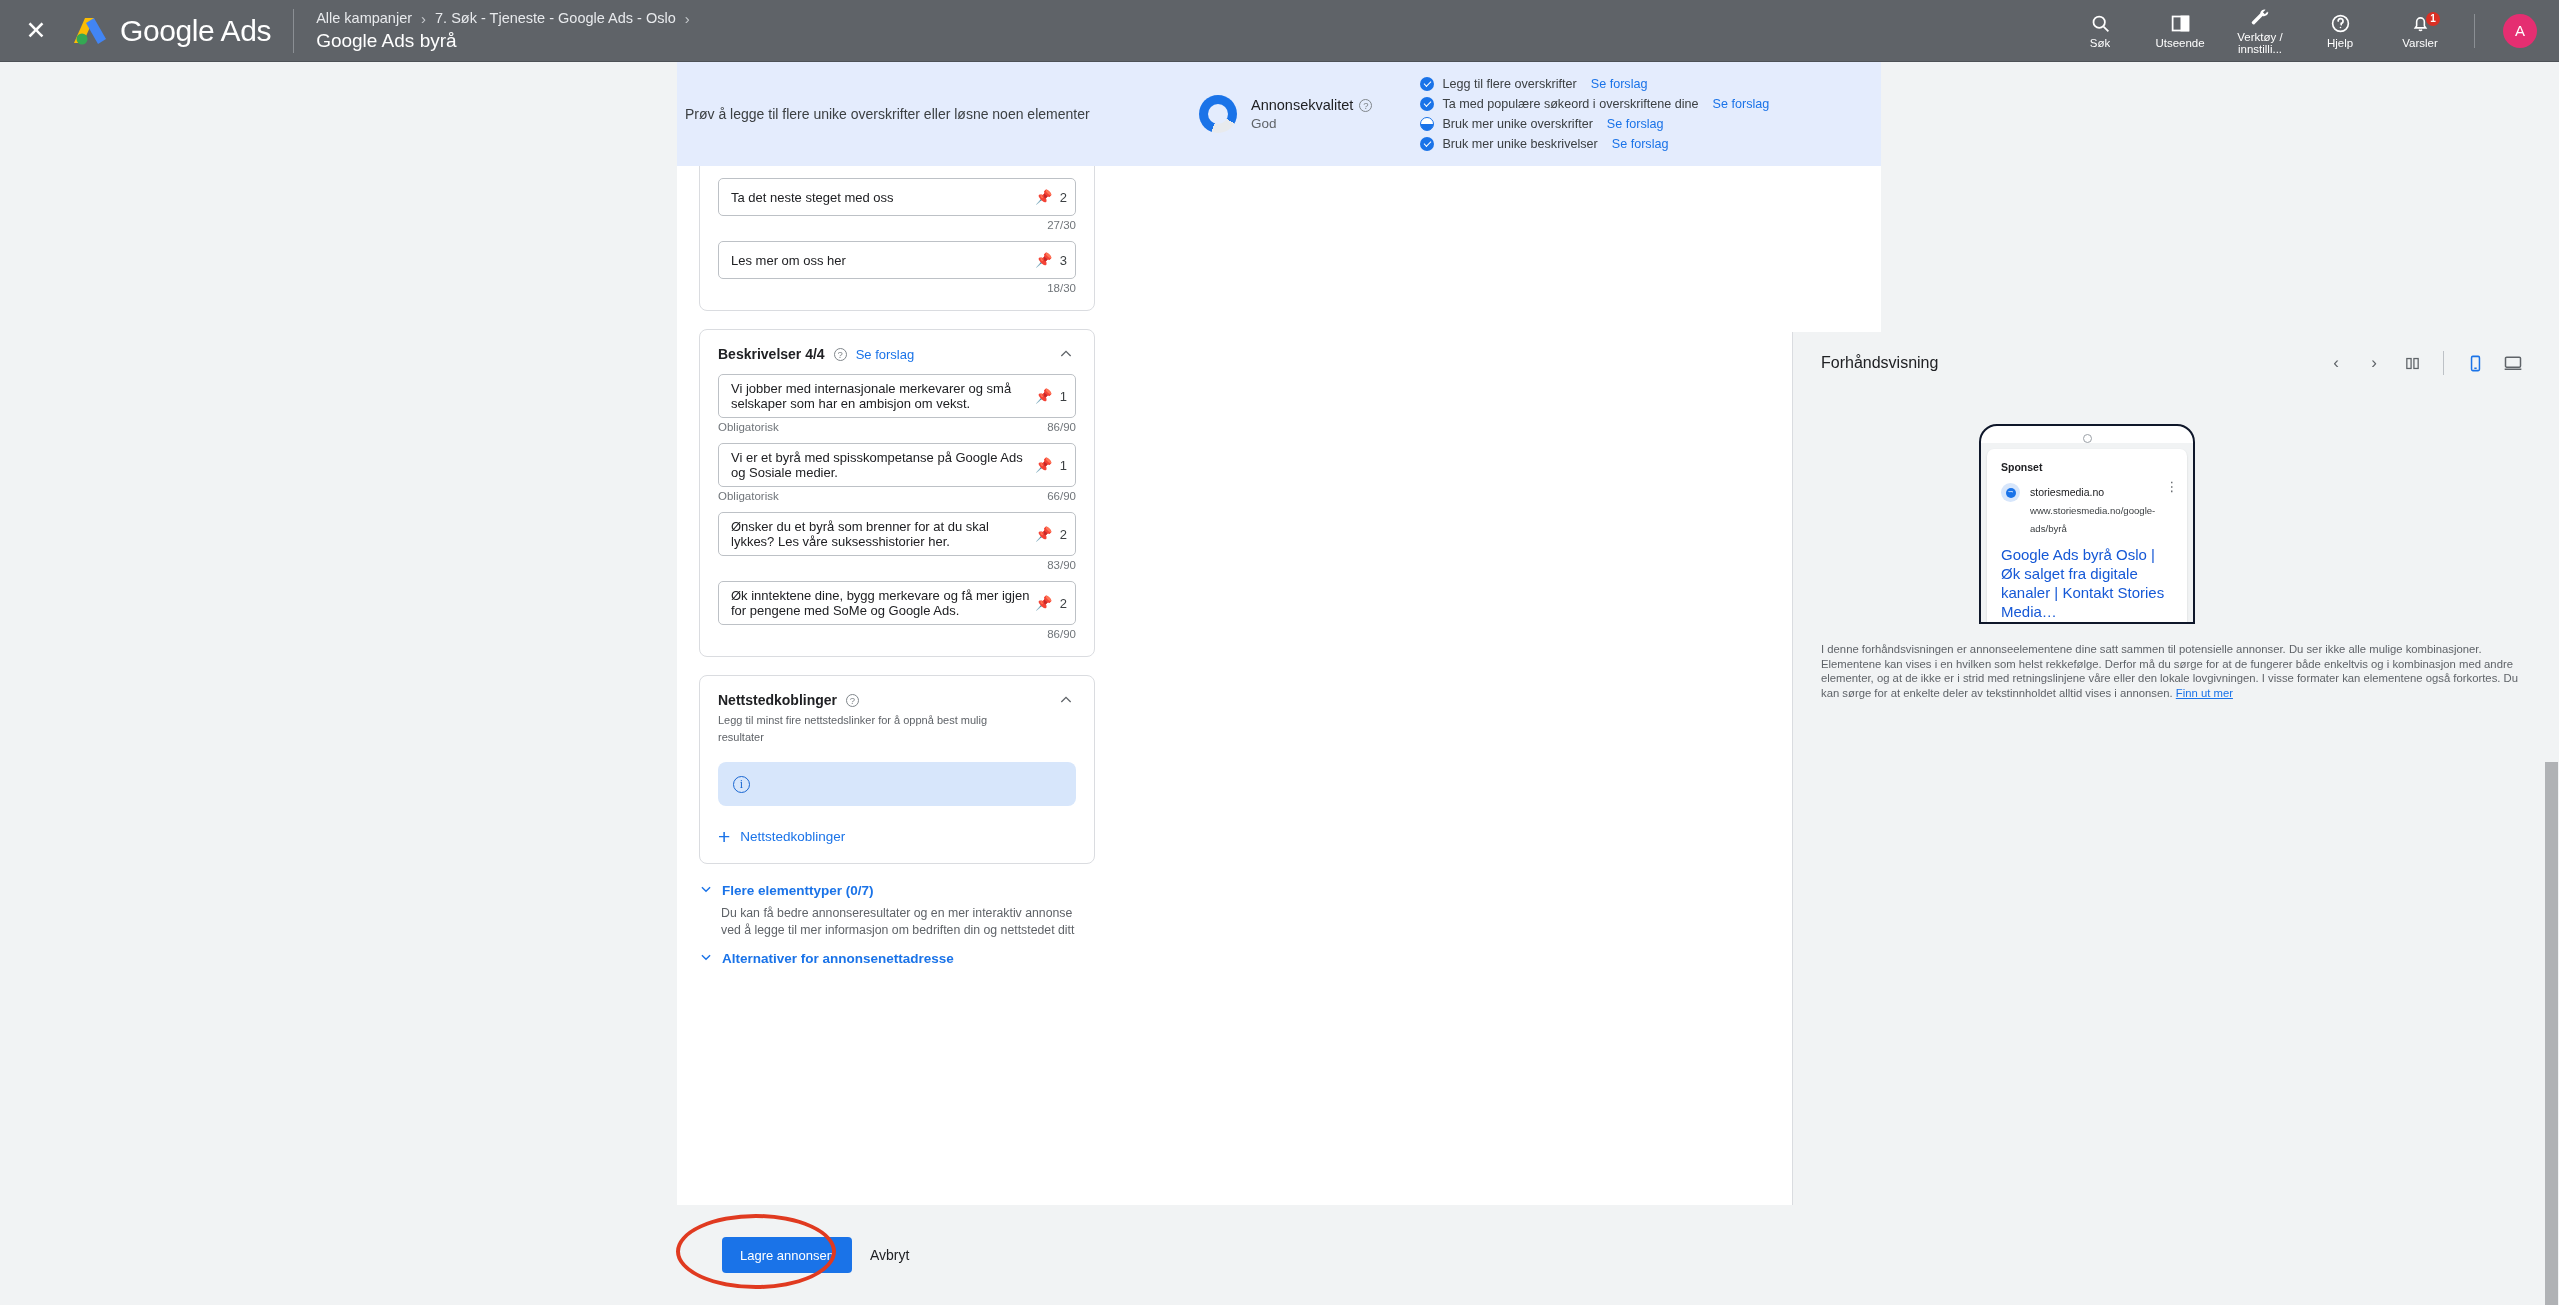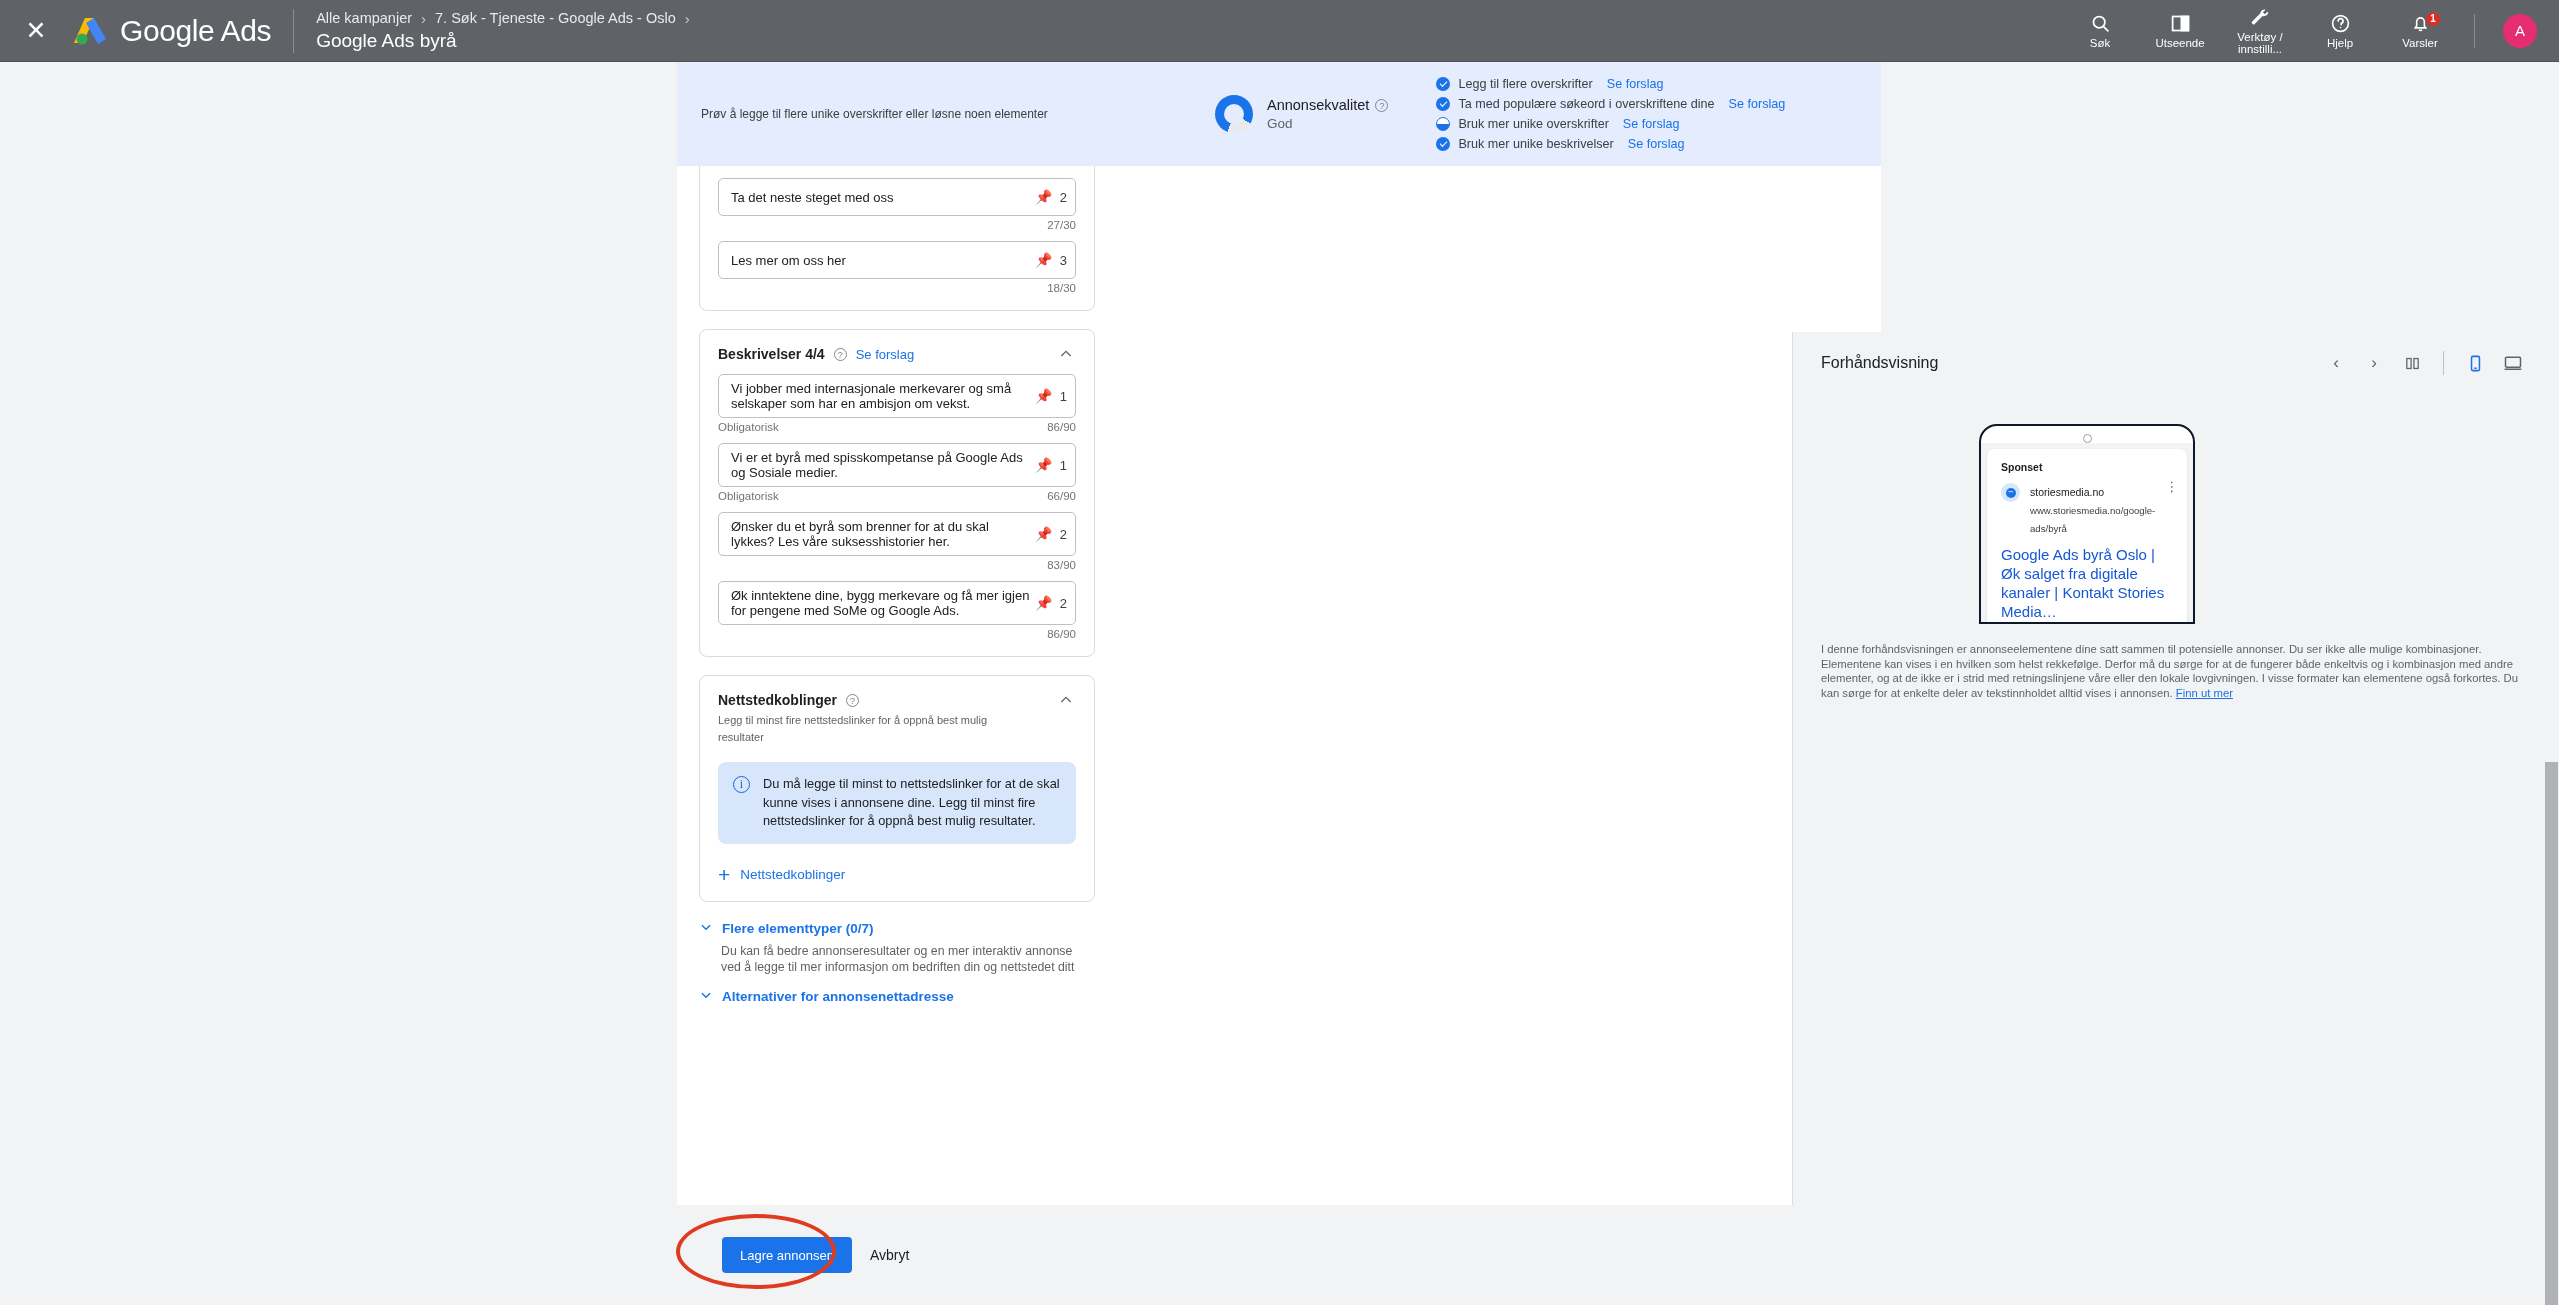--- a/index.html
+++ b/index.html
@@ -52,21 +52,21 @@
     width: 34px; height: 34px; border-radius: 50%; background: #e52e71;
     color: #fff; display: flex; align-items: center; justify-content: center;
     font-size: 15px; margin-right: 22px; cursor: pointer;
   }
 
   
   .qbanner {
     position: absolute; left: 677px; top: 62px; width: 1204px; height: 104px;
     background: #e4ecfd; display: flex; align-items: center;
   }
-  .qb-msg { color: #3c4043; font-size: 12px; margin-left: 24px; width: 500px; }
+  .qb-msg { color: #3c4043; font-size: 14px; margin-left: 8px; width: 500px; }
   .qb-ring-wrap { display: flex; align-items: center; gap: 14px; margin-left: 14px; }
   .qb-ring {
     width: 38px; height: 38px; border-radius: 50%;
     background: conic-gradient(from 200deg, #1a73e8 0deg 280deg, #e8eaed 280deg 360deg);
     position: relative;
   }
   .qb-ring::after {
     content: ""; position: absolute; inset: 9px; border-radius: 50%; background: #e4ecfd;
   }
   .qb-qname { font-size: 14.5px; color: #202124; display: flex; align-items: center; gap: 6px; }
@@ -446,21 +446,20 @@
         <span class="chev-up">
           <svg width="16" height="16" viewBox="0 0 24 24" fill="none" stroke="#5f6368" stroke-width="2">
             <polyline points="5,15 12,8 19,15"></polyline>
           </svg>
         </span>
       </div>
       <div class="sec-sub">Legg til minst fire nettstedslinker for å oppnå best mulig resultater</div>
 
       <div class="info-box">
         <span class="info-ic">i</span>
-        <span class="info-txt">Du må legge til minst to nettstedslinker for at de skal kunne vises i annonsene dine. Legg til minst fire nettstedslinker for å oppnå best mulig resultater.</span>
       </div>
 
       <div class="add-link">
         <span class="plus">+</span>
         <span>Nettstedkoblinger</span>
       </div>
     </div>
 
     <div class="expander">
       <span class="cd">

